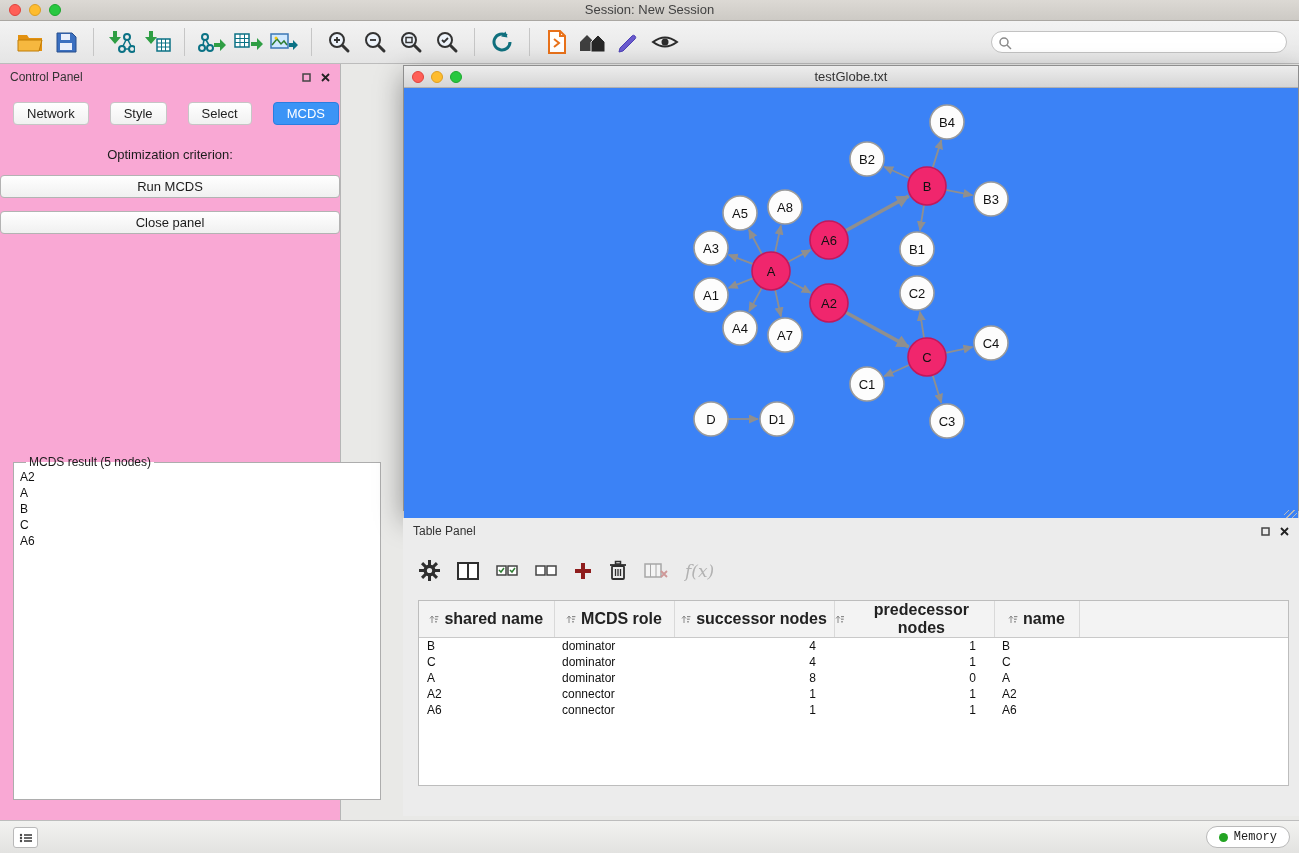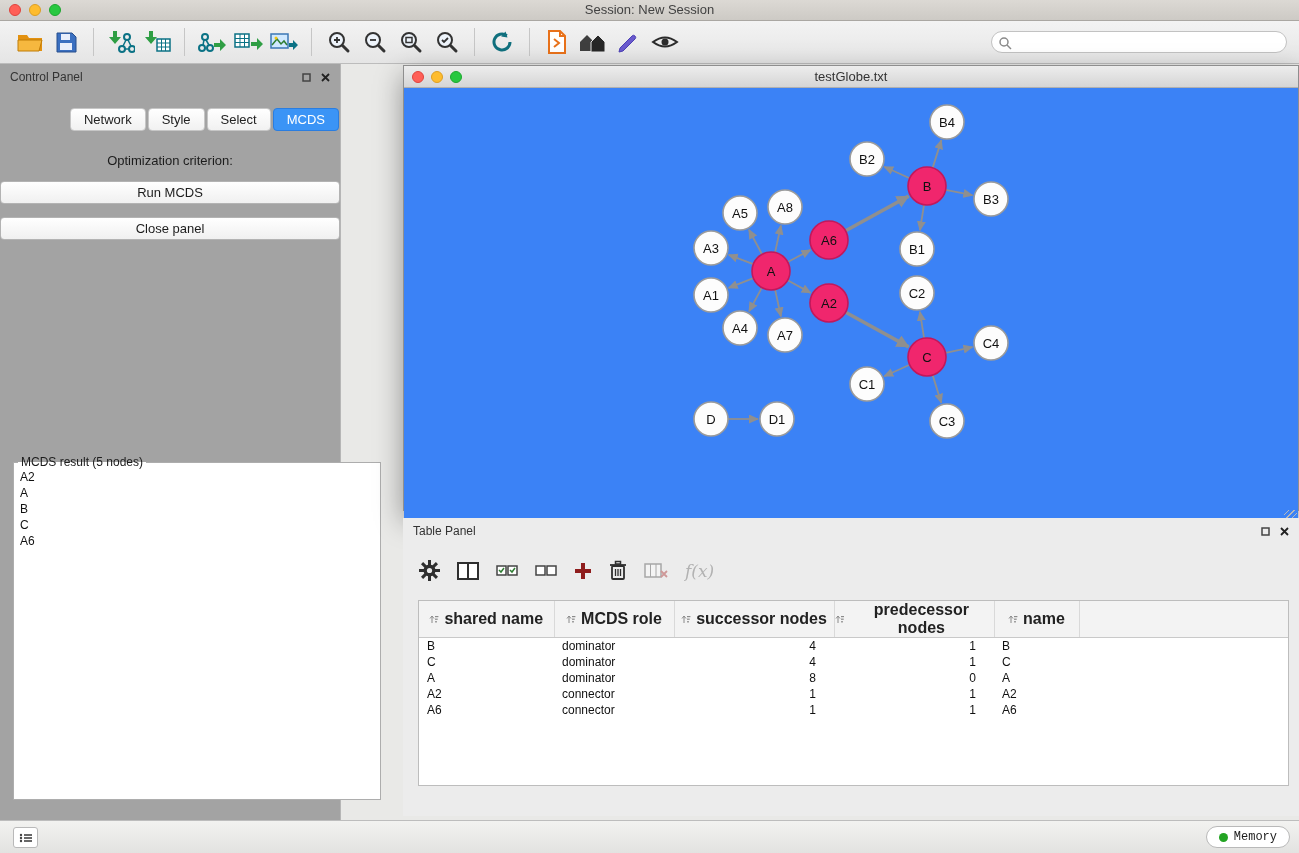--- a/index.html
+++ b/index.html
@@ -22,41 +22,41 @@
     display:flex; align-items:center; padding:0 12px; }
   .tb-btn { width:36px; height:36px; display:flex; align-items:center; justify-content:center; border-radius:4px; }
   .tb-sep { width:1px; height:28px; background:#c6c6c6; margin:0 9px; }
   .search-wrap { margin-left:auto; position:relative; }
   .search { width:296px; height:22px; border-radius:11px; border:1px solid #c2c2c2;
     background:#fff; padding:0 8px 0 24px; font-size:12px; outline:none; font-family:inherit; }
   .search-icon { position:absolute; left:8px; top:5px; }
 
   
   .control-panel { position:absolute; left:0; top:64px; width:341px; height:757px;
-    background:#a3a3a3; border-right:1px solid #b6b6b6; }
+    background:#f9a8d4; border-right:1px solid #b6b6b6; }
   .panel-header { height:26px; display:flex; align-items:center; padding:0 10px; font-size:12px; color:#333; }
   .panel-header .spacer { flex:1; }
   .panel-icon { margin-left:10px; cursor:default; display:flex; align-items:center; }
-  .cp-tabs { display:flex; justify-content:flex-end; margin-top:18px;padding-left:12px; }
+  .cp-tabs { display:flex; justify-content:space-between; margin-top:12px;padding-left:12px; }
   .cp-tab { font-size:13px; color:#222; padding:3px 13px; margin:0 1px; border:1px solid #c6c6c6;
     background:linear-gradient(#ffffff,#f1f1f1); border-radius:4px; }
   .cp-tab.active { background:#3B94F6; border-color:#2a7de0; color:#fff; }
   .opt-label { text-align:center; margin-top:22px; font-size:13px; color:#1c1c1c; }
   .combo { width:312px; height:23px; margin:9px auto 0; background:#fff; border:1px solid #b5b5b5;
     border-radius:4px; display:flex; align-items:center; overflow:hidden; }
   .combo-text { flex:1; font-size:13px; color:#1c1c1c; padding-left:8px; white-space:nowrap; }
   .combo-stepper { width:19px; height:23px; background:linear-gradient(#69aefb,#2f80f1);
     border-left:1px solid #2a70d8; display:flex; flex-direction:column; align-items:center; justify-content:center; }
   .combo-stepper span { color:#fff; font-size:6px; line-height:6px; }
   .btn-row { display:flex; justify-content:center; gap:13px; margin-top:13px;flex-direction:column; }
   .mac-btn { font-family:inherit; font-size:13px; color:#1c1c1c; padding:3px 15px; border:1px solid #b3b3b3;
     border-radius:4px; background:linear-gradient(#ffffff,#f0f0f0); }
   .result-box { position:absolute; left:13px; top:391px; width:368px; height:345px;
     border:1px solid #adadad; background:#fff; }
-  .result-box legend { font-size:12px; color:#1c1c1c; margin-left:4px; padding:0 3px; }
+  .result-box legend { font-size:12px; color:#1c1c1c; margin-left:12px; padding:0 3px; }
   .result-item { font-size:12px; color:#111; line-height:16px; padding-left:6px; }
 
   
   .desktop { position:absolute; left:391px; top:64px; width:908px; height:757px; background:#e9e9e7; }
 
   
   .net-window { position:absolute; left:12px; top:1px; width:896px; height:446px;
     background:#fff; border:1px solid #8e8e8e; box-shadow:0 10px 26px rgba(0,0,0,.38); }
   .net-titlebar { height:22px; background:linear-gradient(#ededed,#d5d5d5); border-bottom:1px solid #b0b0b0; position:relative; }
   .net-traffic { position:absolute; left:8px; top:5px; display:flex; gap:7px; }

